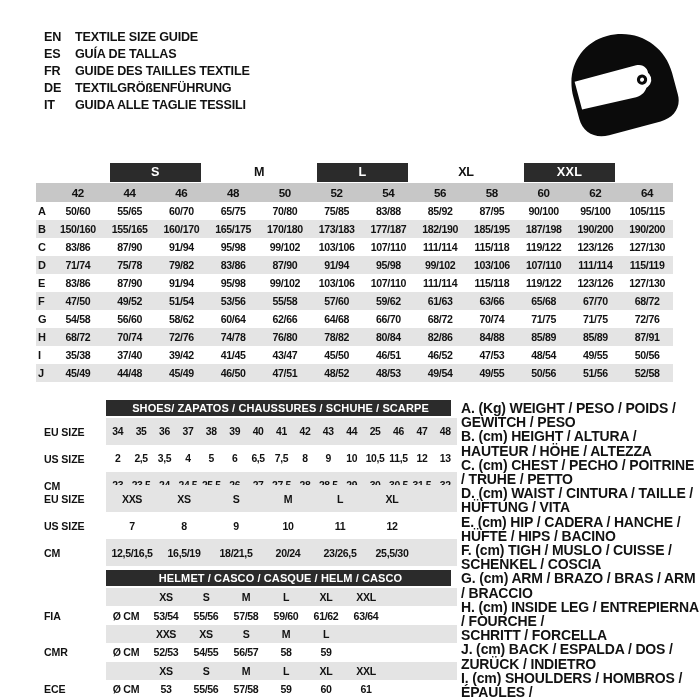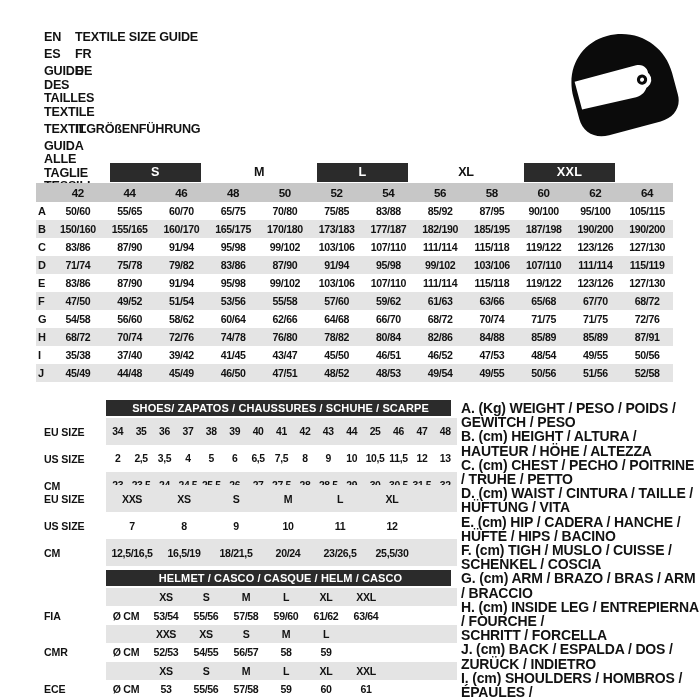--- a/index.html
+++ b/index.html
@@ -44,20 +44,21 @@
 </style>
 </head>
 <body>
 
 <div class="page">
 
   <div class="lang-list" id="langList">
       <span>EN</span>
       <span>TEXTILE SIZE GUIDE</span>
       <span>ES</span>
+      <span>GUÍA DE TALLAS</span>
       <span>FR</span>
       <span>GUIDE DES TAILLES TEXTILE</span>
       <span>DE</span>
       <span>TEXTILGRÖßENFÜHRUNG</span>
       <span>IT</span>
       <span>GUIDA ALLE TAGLIE TESSILI</span>
     </div>
 
   <div class="helmet-icon">
     <svg viewBox="0 0 140 115" width="145" height="118" aria-hidden="true">

